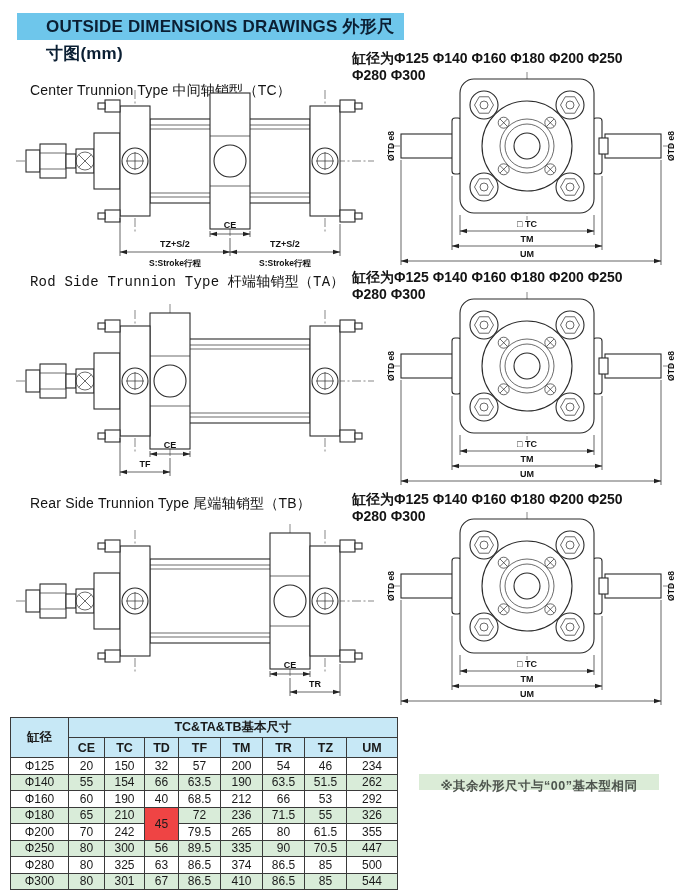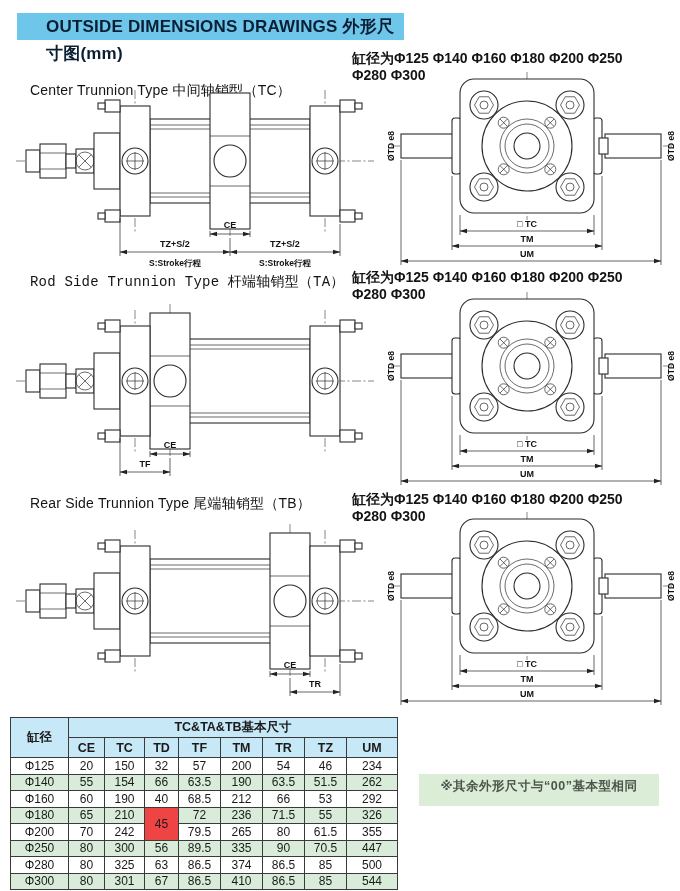--- a/index.html
+++ b/index.html
@@ -43,21 +43,21 @@
   .dim-table-wrap{left:10px;top:717px;}
   table.dim{border-collapse:collapse;table-layout:fixed;width:387px;
     font-size:12px;color:#1a1a1a;}
   table.dim th,table.dim td{
     border:1px solid #3a3a3a;text-align:center;vertical-align:middle;
     padding:0;height:15.5px;font-weight:400;overflow:hidden;white-space:nowrap;}
   table.dim thead th{background:var(--table_header_bg);font-weight:bold;font-size:12.5px;height:19px;}
   table.dim tbody tr:nth-child(even){background:var(--stripe_green);}
   table.dim td.merged{background:#ef4444;}
   .note-box{
-    left:419px;top:774px;width:240px;height:32px;
+    left:419px;top:774px;width:240px;height:16px;
     background:var(--note_bg);color:var(--note_text);
     font-size:12.5px;font-weight:bold;text-align:center;line-height:24px;
     letter-spacing:.5px;white-space:nowrap;
   }
 </style>
 </head>
 <body>
 
 <svg width="0" height="0" style="position:absolute" aria-hidden="true">
   <defs>

